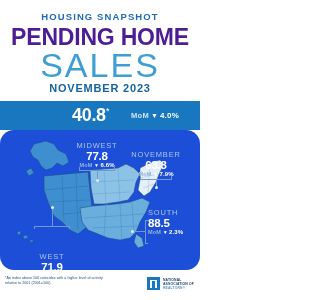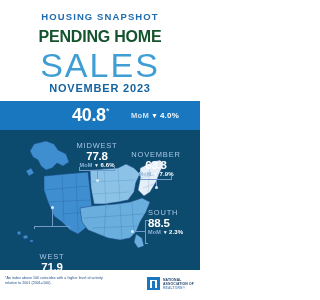--- a/index.html
+++ b/index.html
@@ -12,21 +12,21 @@
   .infographic{position:relative;width:200px;height:212px;background:#ffffff;}
 
   
   .header{position:absolute;left:0;top:0;width:200px;height:96px;background:#ffffff;}
   .kicker{
     position:absolute;left:0;top:11px;width:200px;text-align:center;
     font-size:9.5px;font-weight:bold;letter-spacing:1.1px;color:#1f6bb0;
   }
   .title-line1{
     position:absolute;left:0;top:24px;width:200px;text-align:center;
-    font-size:16px;font-weight:bold;letter-spacing:-0.2px;color:#14532d;
+    font-size:23px;font-weight:bold;letter-spacing:-0.2px;color:#4c1d95;
     line-height:26px;
   }
   .title-line2{
     position:absolute;left:0;top:46px;width:200px;text-align:center;
     font-size:34px;font-weight:300;letter-spacing:2px;color:#3f9ed4;
     line-height:38px;
   }
   .subtitle{
     position:absolute;left:0;top:82px;width:200px;text-align:center;
     font-size:11px;font-weight:bold;letter-spacing:0.8px;color:#15639f;
@@ -53,21 +53,21 @@
     position:absolute;left:131px;top:10px;
     display:flex;align-items:center;gap:2px;
   }
   .mom-label{font-size:7.5px;font-weight:bold;letter-spacing:0.3px;color:#cfe4f5;}
   .mom-arrow{font-size:7px;color:#ffffff;line-height:7px;}
   .mom-value{font-size:8px;font-weight:bold;letter-spacing:0.2px;color:#ffffff;}
 
   
   .map-panel{
     position:absolute;left:0;top:130px;width:200px;height:140px;
-    background:#0c4a6e;overflow:hidden;
+    background:#1d4ed8;overflow:hidden;border-radius:14px;
   }
   .map-svg{position:absolute;left:0;top:0;width:200px;height:140px;}
 
   
   .callout{position:absolute;}
   .callout .r-name{
     font-size:7.5px;font-weight:normal;letter-spacing:0.8px;color:#a9c6e4;
     white-space:nowrap;
   }
   .callout .r-value{

